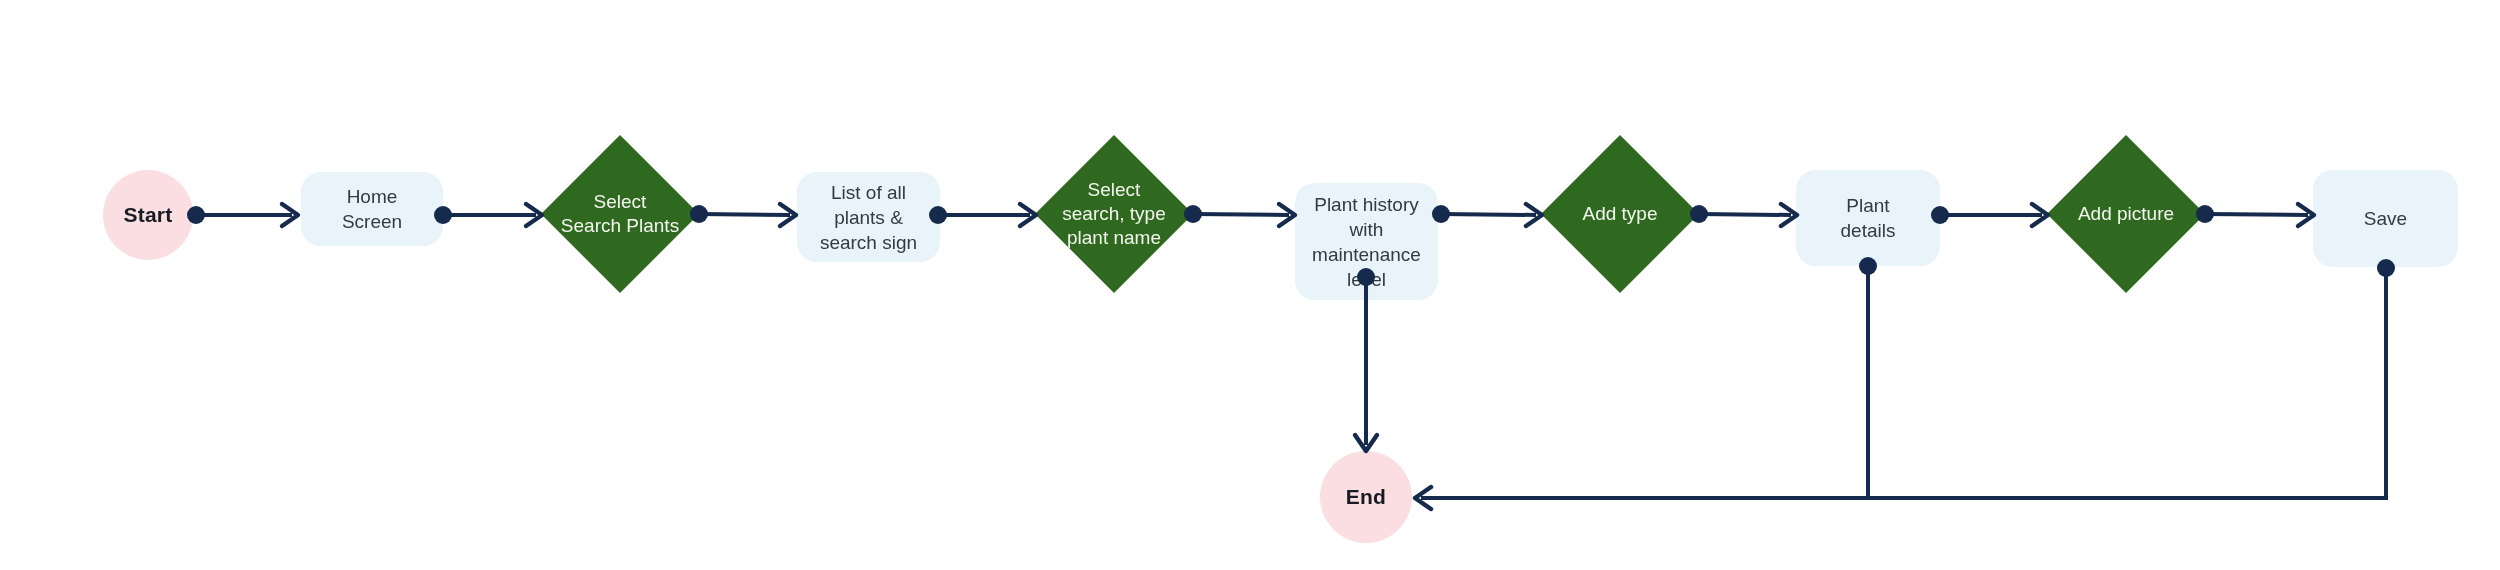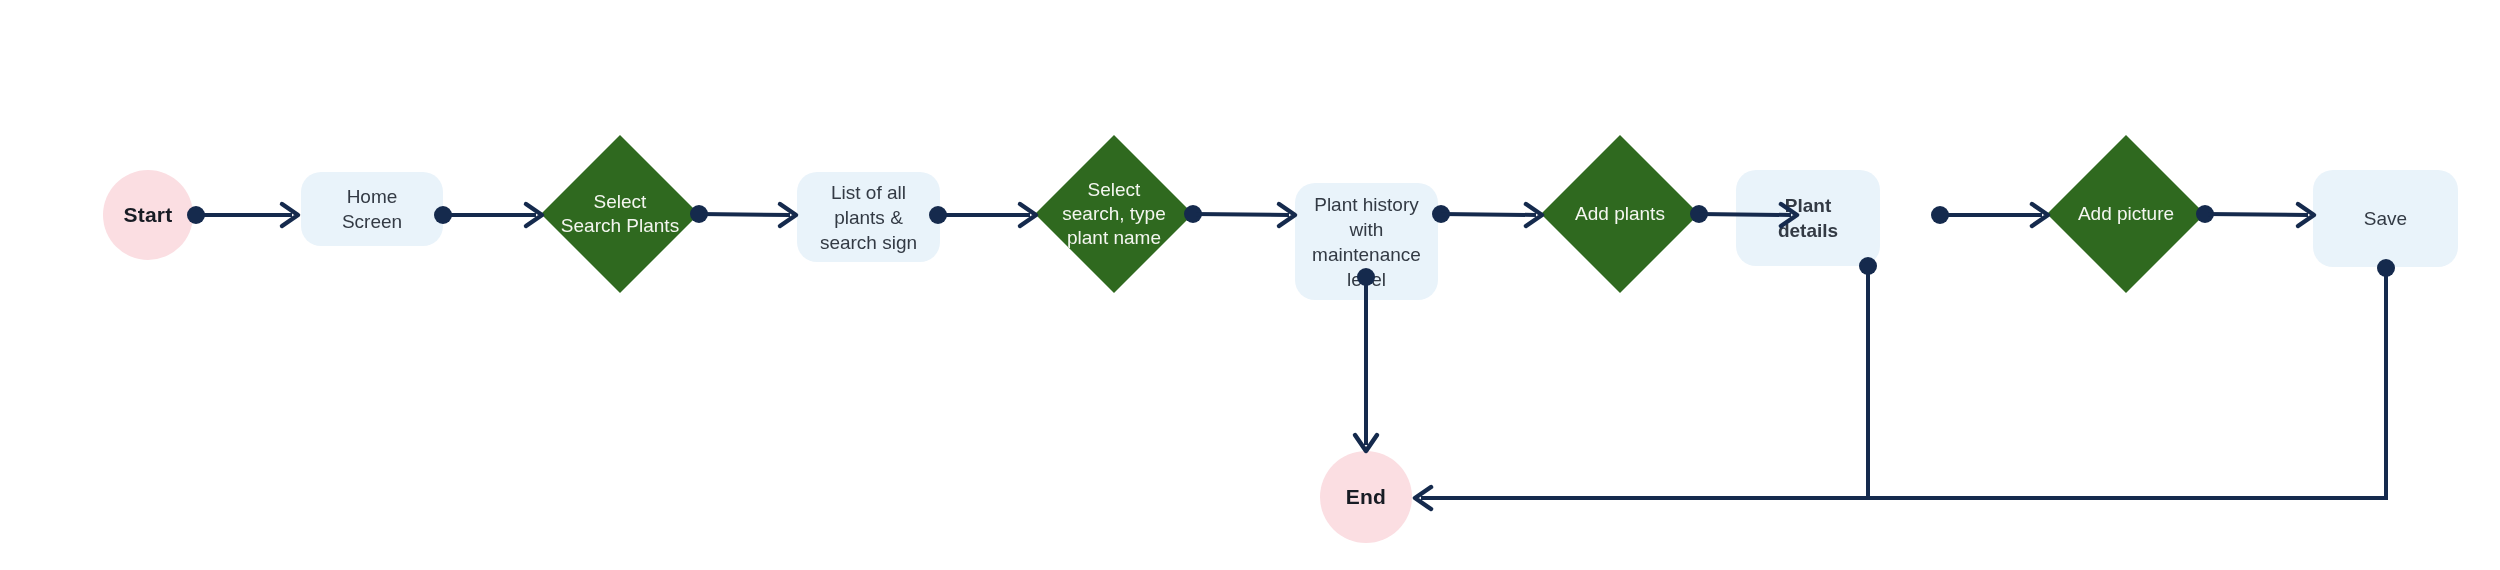--- a/index.html
+++ b/index.html
@@ -61,21 +61,21 @@
     max-width:140px;
   }
   
   #n-start{left:103px;top:170px;width:90px;height:90px;justify-content:center;}
   #n-home{left:301px;top:172px;width:142px;height:74px;}
   #n-d1{left:541px;top:135px;}
   #n-list{left:797px;top:172px;width:143px;height:90px;}
   #n-d2{left:1035px;top:135px;}
   #n-ph{left:1295px;top:158px;width:143px;height:117px;margin-top:25px;}
   #n-d3{left:1541px;top:135px;}
-  #n-pd{left:1736px;top:170px;width:144px;height:96px;font-weight:bold;}
+  #n-pd{left:1796px;top:170px;width:144px;height:96px;}
   #n-d4{left:2047px;top:135px;text-align:center;}
   #n-save{left:2313px;top:170px;width:145px;height:97px;}
   #n-end{left:1320px;top:451px;width:92px;height:92px;}
   
   .edge-line{
     stroke:var(--connector);
     stroke-width:4;
     fill:none;
   }
   .edge-arrow{
@@ -122,21 +122,21 @@
   </div>
 
   <div class="node process" id="n-ph">
     <span class="label">Plant history
 with
 maintenance
 level</span>
   </div>
 
   <div class="node decision" id="n-d3">
-    <span class="label">Add plants</span>
+    <span class="label">Add type</span>
   </div>
 
   <div class="node process" id="n-pd">
     <span class="label">Plant
 details</span>
   </div>
 
   <div class="node decision" id="n-d4">
     <span class="label">Add picture</span>
   </div>

